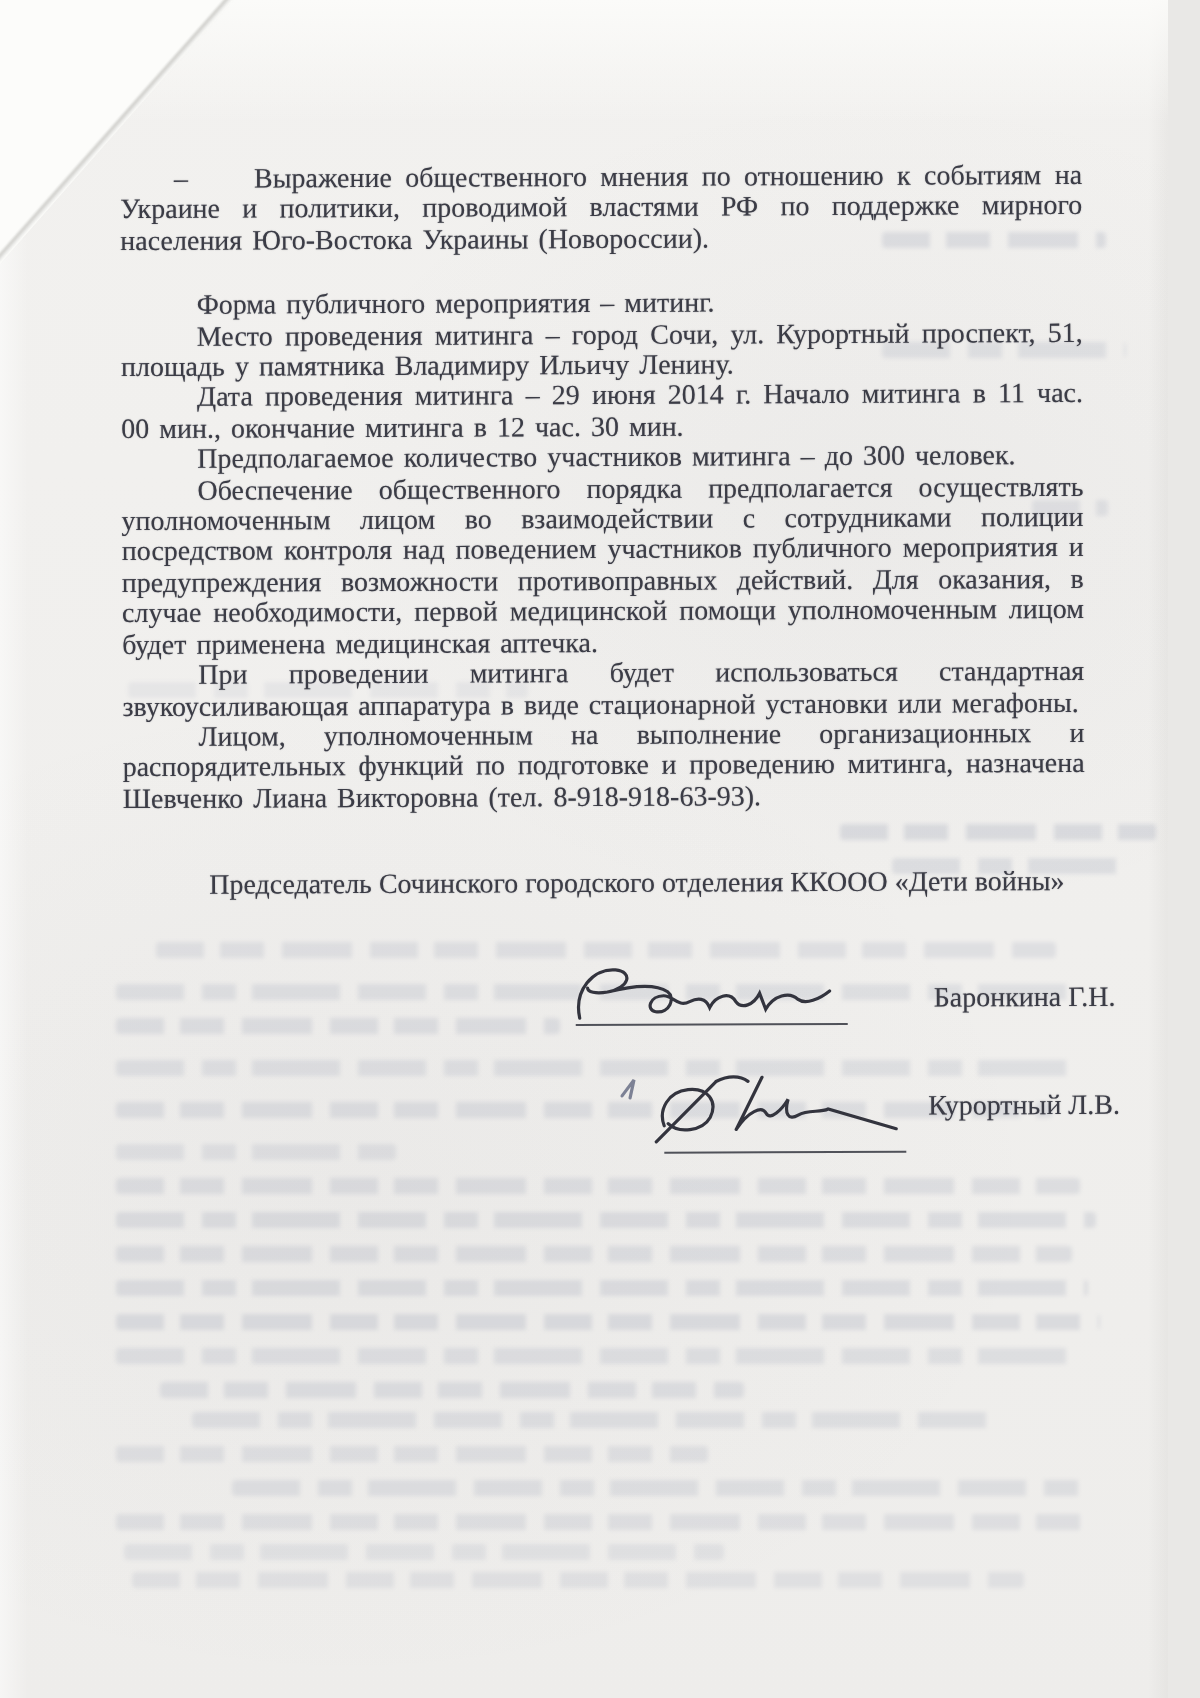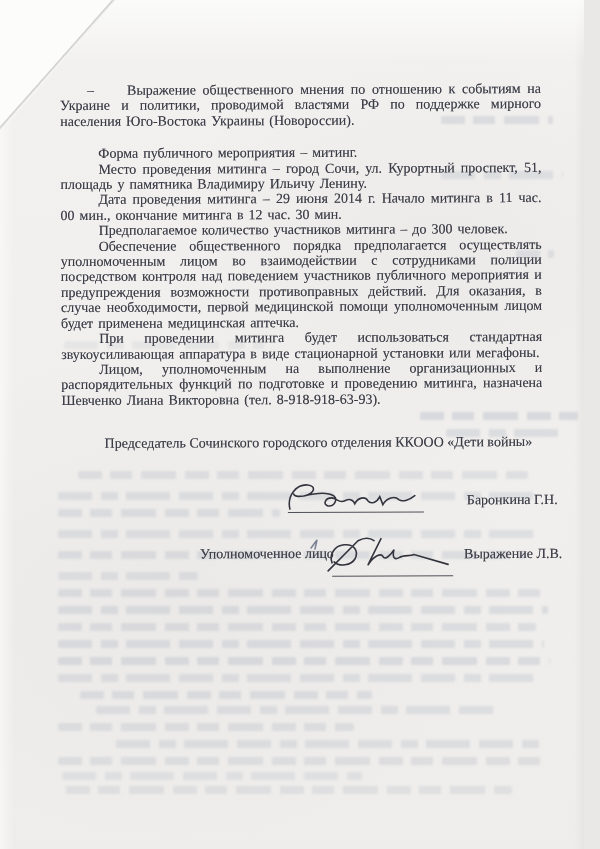--- a/index.html
+++ b/index.html
@@ -125,25 +125,24 @@
 
     <div class="sig-row row1">
       <svg class="sig-svg" width="148" height="40" viewBox="0 0 148 40">
         <path d="M6 29 C 3 15 13 4 24 5 C 33 6 31 14 20 16 C 14 17 10 16 10 14 M 20 16 C 32 13 44 12 50 16 C 54 19 51 27 44 26 C 39 25 41 18 48 18 C 53 18 55 24 61 21 C 65 19 69 19 71 24 C 74 18 81 16 84 21 C 87 25 93 23 96 17 L 99 25 C 103 18 111 16 115 20 C 119 23 126 20 131 16"></path>
       </svg>
       <div class="sig-line"></div>
       <span class="sig-name">Баронкина Г.Н.</span>
     </div>
 
     <div class="sig-row row2">
-      <span class="sig-label">Уполномоченное лицо</span>
       <svg class="pen-mark" width="14" height="14" viewBox="0 0 14 14">
         <path d="M3 11 L9 3 L7 12"></path>
       </svg>
       <svg class="sig-svg" width="130" height="46" viewBox="0 0 130 46">
         <path d="M8 32 C 5 24 10 15 20 14 C 30 13 35 20 31 28 C 27 35 15 36 10 31 M 4 40 L 34 10 M 34 10 C 40 7 46 7 50 10 M 57 8 L 44 34 M 44 34 C 50 25 57 22 59 26 C 61 30 67 24 70 19 C 68 26 70 30 75 27 C 80 24 86 26 90 24 L 124 34"></path>
       </svg>
       <div class="sig-line"></div>
-      <span class="sig-name">Выражение Л.В.</span>
+      <span class="sig-name">Курортный Л.В.</span>
     </div>
 
   </div>
 </div>
 
 </body></html>

